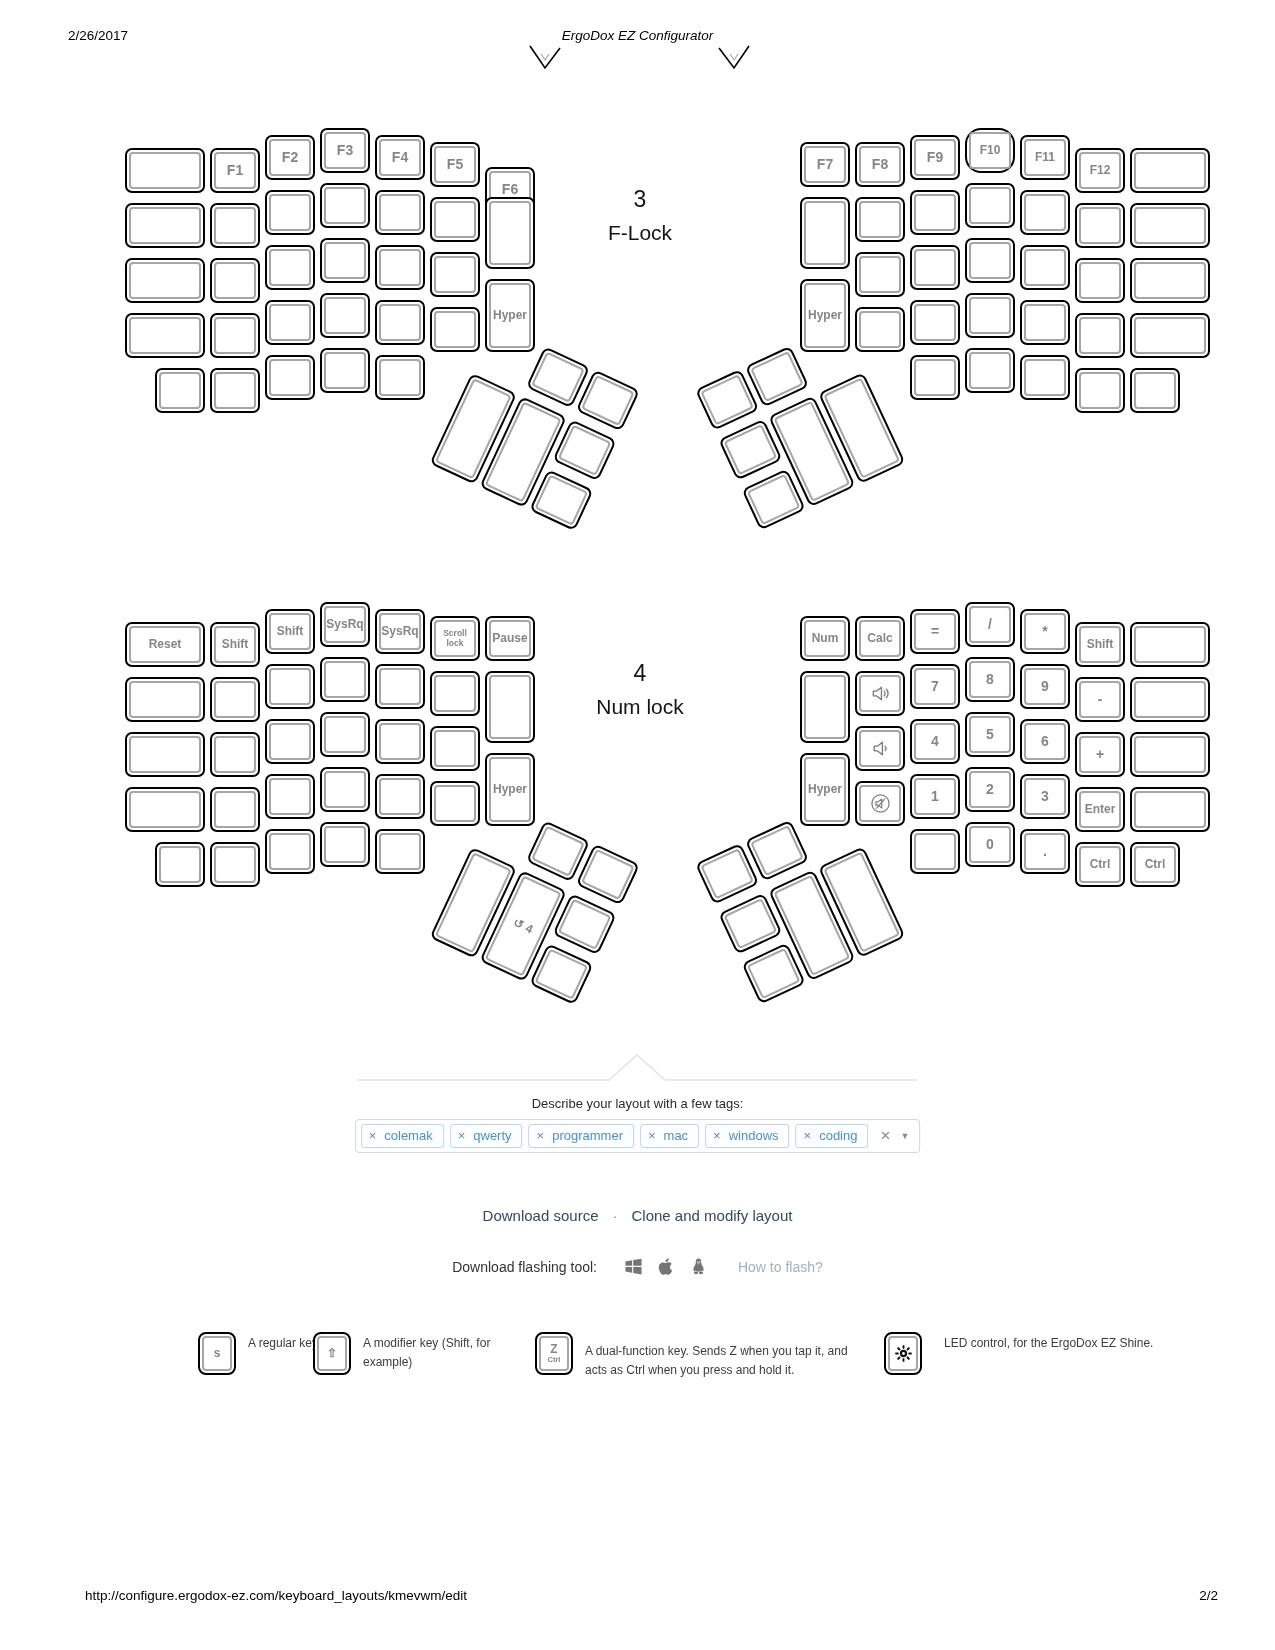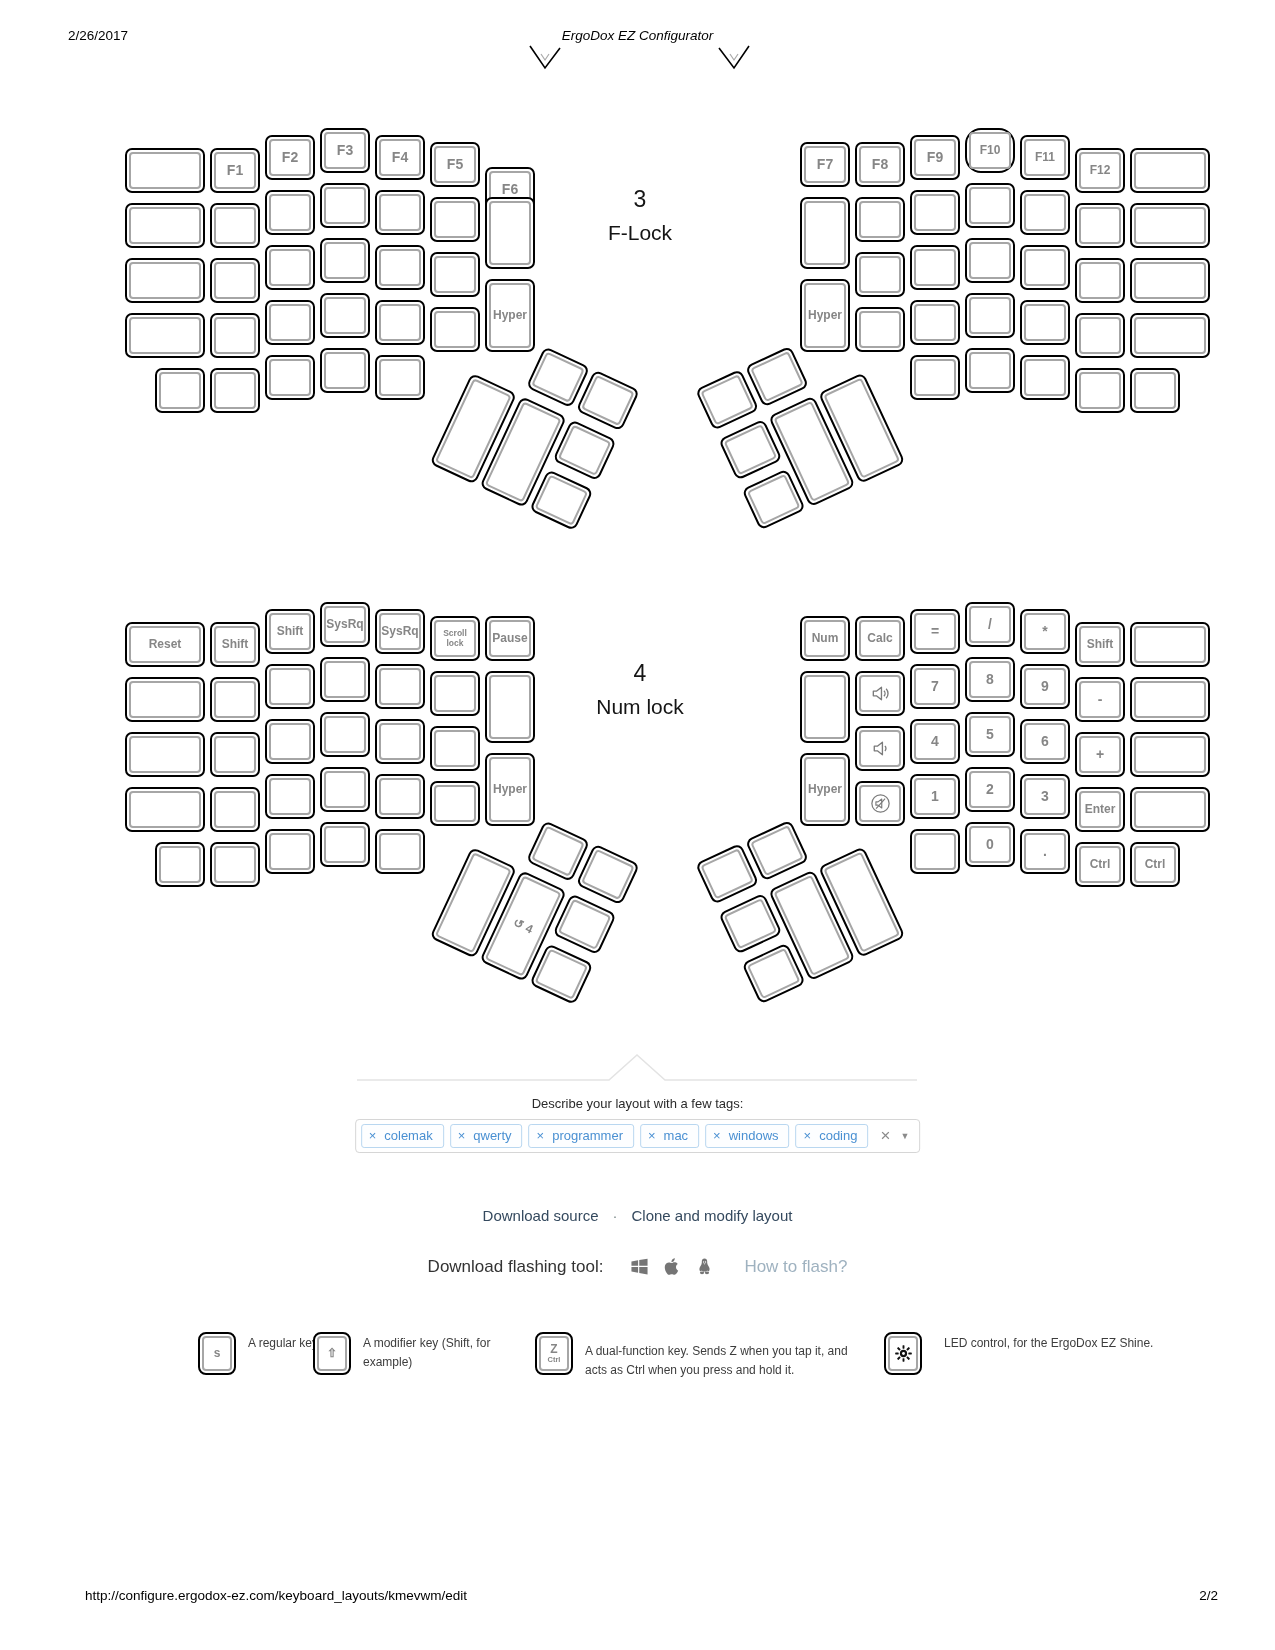--- a/index.html
+++ b/index.html
@@ -35,21 +35,21 @@
   .tag{display:flex;align-items:center;gap:8px;border:1px solid #b9d7f0;border-radius:3px;
        background:#fdfeff;color:#4a90d2;font-size:13px;padding:3px 10px 4px 7px;}
   .tag .tag-x{font-size:13px;color:#4a90d2;line-height:12px;}
   .tags-clear{color:#8a8a8a;font-size:17px;line-height:16px;margin-left:6px;cursor:default;}
   .tags-caret{color:#8b8b8b;font-size:9px;margin-left:4px;}
   
   .links-row{position:absolute;left:0;right:0;top:1207px;text-align:center;font-size:15px;color:#34495e;}
   .links-row .lnk{color:#34495e;text-decoration:none;}
   .links-row .dot{color:#7f8c8d;margin:0 14px;}
   .flash-row{position:absolute;left:0;right:0;top:1256px;display:flex;justify-content:center;
-             align-items:center;font-size:17px;color:#333;}
+             align-items:center;font-size:14px;color:#333;}
   .flash-row .os-ic{display:inline-flex;margin-left:13px;align-items:center;}
   .howflash{color:#9fb2c0;margin-left:30px;}
   
   .legend-key{position:absolute;width:38px;height:43px;background:#fff;border:2px solid #000;
               border-radius:8px;box-sizing:border-box;}
   .legend-key .cap{font-size:12px;}
   .legend-key .dual{display:flex;flex-direction:column;align-items:center;line-height:11px;}
   .legend-key .dual .sub{font-size:7.5px;line-height:9px;}
   .legend-text{position:absolute;font-size:12px;color:#3d3d3d;line-height:1.6;}
 </style>

